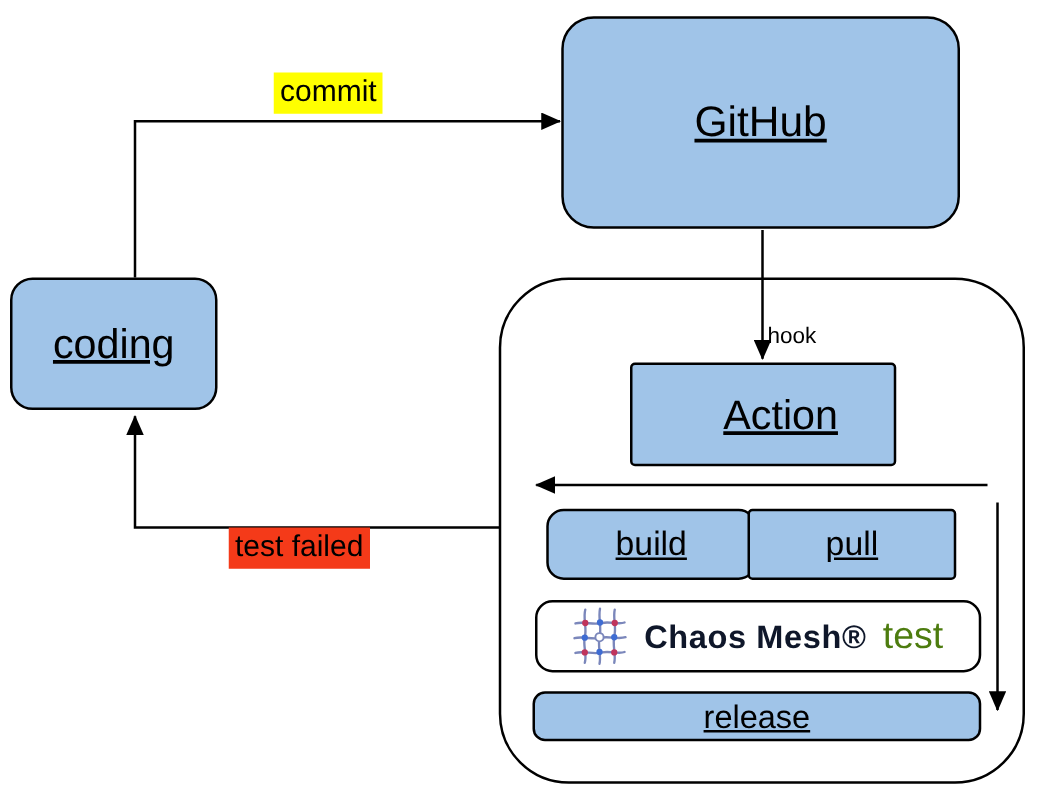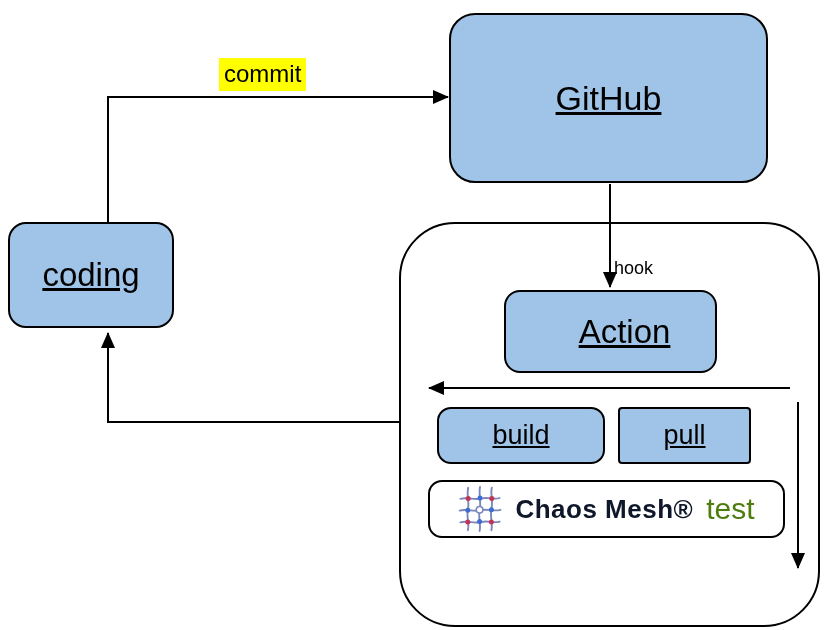--- a/index.html
+++ b/index.html
@@ -31,23 +31,23 @@
     left: 399px; top: 222px; width: 421px; height: 405px;
     box-sizing: border-box;
     border: 2px solid var(--node-border, #000);
     border-radius: 56px;
     background: var(--container-fill, #fff);
     z-index: 1;
   }
 
   .node-coding  { left: 8px;   top: 222px; width: 166px; height: 106px; border-radius: 18px; font-size: 33px; }
   .node-github  { left: 449px; top: 13px;  width: 319px; height: 170px; border-radius: 26px; font-size: 34px; }
-  .node-action  { left: 504px; top: 290px; width: 213px; height: 83px;  border-radius: 16px; font-size: 33px; padding-left: 28px; }
+  .node-action  { left: 504px; top: 290px; width: 213px; height: 83px;  border-radius: 4px; font-size: 33px; padding-left: 28px; }
   .node-build   { left: 437px; top: 407px; width: 168px; height: 57px;  border-radius: 14px; font-size: 27px; text-align: center; }
-  .node-pull    { left: 618px; top: 407px; width: 133px; height: 57px;  border-radius: 4px; font-size: 27px; }
+  .node-pull    { left: 598px; top: 407px; width: 167px; height: 57px;  border-radius: 4px; font-size: 27px; }
   .node-test    { left: 428px; top: 480px; width: 357px; height: 58px;  border-radius: 14px; background: #ffffff; gap: 13px; }
   .node-release { left: 426px; top: 553px; width: 359px; height: 40px;  border-radius: 10px; font-size: 26px; }
 
   .brand-text { font-size: 26px; font-weight: bold; color: #0f172a; letter-spacing: 0.5px; }
   .test-text  { font-size: 30px; color: #4d7c0f; }
 
   .edge-label {
     position: absolute;
     z-index: 4;
     font-size: 24px;
@@ -121,17 +121,21 @@
       <circle class="dot-center" cx="27.5" cy="31" r="4.2"></circle>
       <circle class="dot-blue" cx="42.5" cy="31" r="3.2"></circle>
       <circle class="dot-red" cx="12.5" cy="46.5" r="3.2"></circle>
       <circle class="dot-blue" cx="27.5" cy="46" r="3.2"></circle>
       <circle class="dot-red" cx="42.5" cy="46.5" r="3.2"></circle>
     </svg>
     <span class="brand-text">Chaos Mesh®</span>
     <span class="test-text">test</span>
   </div>
 
+  <div class="node blue node-release">
+    <span>release</span>
+  </div>
 
   <div class="edge-label label-commit">commit</div>
   <div class="edge-label label-hook">hook</div>
+  <div class="edge-label label-test-failed">test failed</div>
 
 </div>
 
 </body></html>

